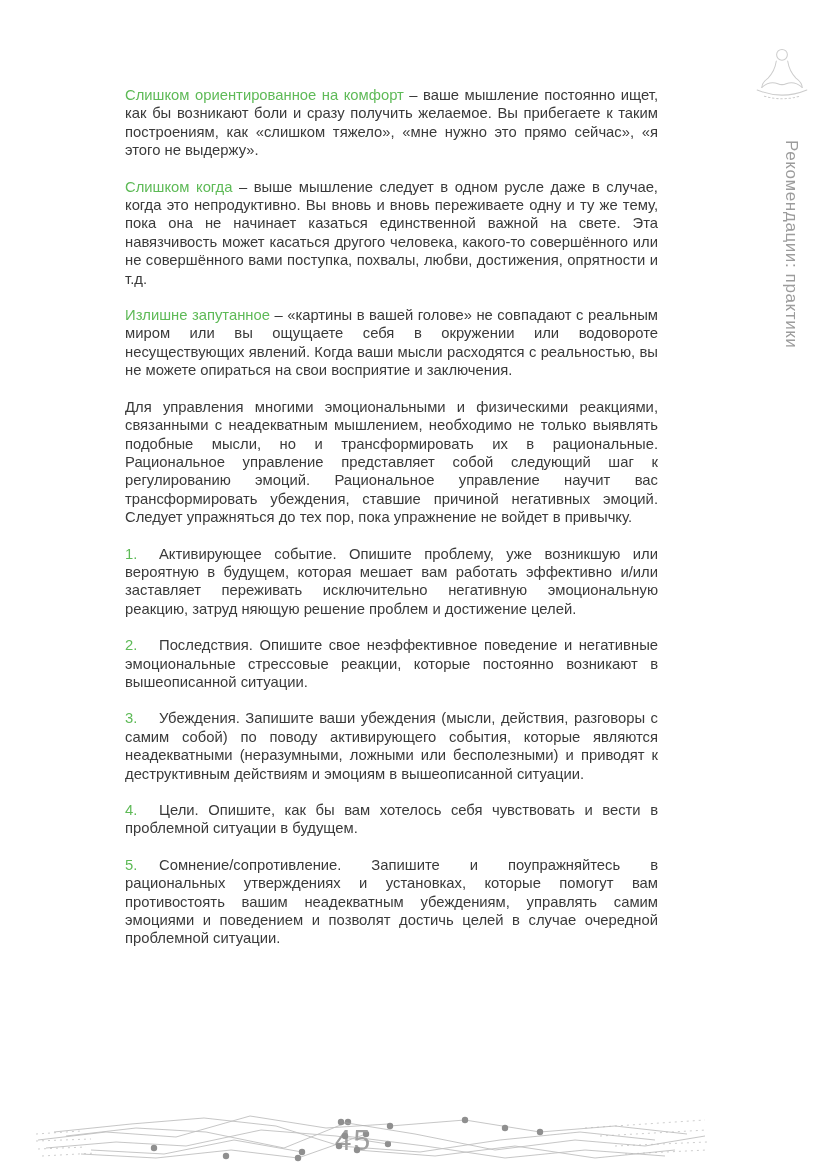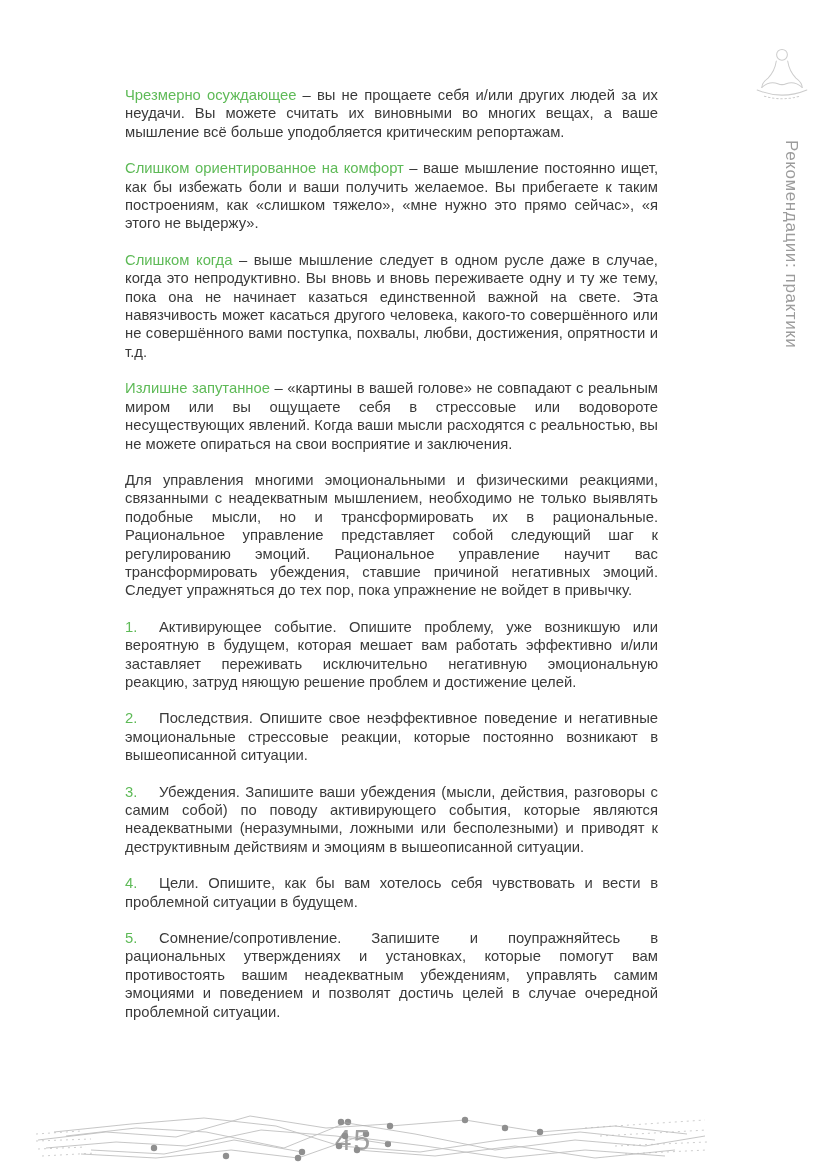--- a/index.html
+++ b/index.html
@@ -92,38 +92,34 @@
       <path d="M8.5,40 Q16,33.5 24,36.5 Q28,38.2 32,36.5 Q40,33.5 47.5,40"></path>
       <path d="M4,42.5 Q28,52.5 52,42.5"></path>
       <path d="M11,48.5 Q28,53.5 45,48.5" stroke-dasharray="1.5,2.5"></path>
     </g>
   </svg>
 
   <div class="sidebar-label">Рекомендации: практики</div>
 
   <div class="content">
 
-    <p class="para">
-      <span class="term">Чрезмерно осуждающее</span>
-      <span>– вы не прощаете себя и/или других людей за их неудачи. Вы можете считать их виновными во многих вещах, а ваше мышление всё больше уподобляется критическим репортажам.</span>
-    </p>
 
     <p class="para">
       <span class="term">Слишком ориентированное на комфорт</span>
-      <span>– ваше мышление постоянно ищет, как бы избежать боли и ваши получить желаемое. Вы прибегаете к таким построениям, как «слишком тяжело», «мне нужно это прямо сейчас», «я этого не выдержу».</span>
+      <span>– ваше мышление постоянно ищет, как бы возникают боли и сразу получить желаемое. Вы прибегаете к таким построениям, как «слишком тяжело», «мне нужно это прямо сейчас», «я этого не выдержу».</span>
     </p>
 
     <p class="para">
       <span class="term">Слишком когда</span>
       <span>– выше мышление следует в одном русле даже в случае, когда это непродуктивно. Вы вновь и вновь переживаете одну и ту же тему, пока она не начинает казаться единственной важной на свете. Эта навязчивость может касаться другого человека, какого-то совершённого или не совершённого вами поступка, похвалы, любви, достижения, опрятности и т.д.</span>
     </p>
 
     <p class="para">
       <span class="term">Излишне запутанное</span>
-      <span>– «картины в вашей голове» не совпадают с реальным миром или вы ощущаете себя в стрессовые или водовороте несуществующих явлений. Когда ваши мысли расходятся с реальностью, вы не можете опираться на свои восприятие и заключения.</span>
+      <span>– «картины в вашей голове» не совпадают с реальным миром или вы ощущаете себя в окружении или водовороте несуществующих явлений. Когда ваши мысли расходятся с реальностью, вы не можете опираться на свои восприятие и заключения.</span>
     </p>
 
 
     <p class="para">Для управления многими эмоциональными и физическими реакциями, связанными с неадекватным мышлением, необходимо не только выявлять подобные мысли, но и трансформировать их в рациональные. Рациональное управление представляет собой следующий шаг к регулированию эмоций. Рациональное управление научит вас трансформировать убеждения, ставшие причиной негативных эмоций. Следует упражняться до тех пор, пока упражнение не войдет в привычку.</p>
 
     <p class="para step">
       <span class="num">1.</span><span>Активирующее событие. Опишите проблему, уже возникшую или вероятную в будущем, которая мешает вам работать эффективно и/или заставляет переживать исключительно негативную эмоциональную реакцию, затруд няющую решение проблем и достижение целей.</span>
     </p>
 
     <p class="para step">

